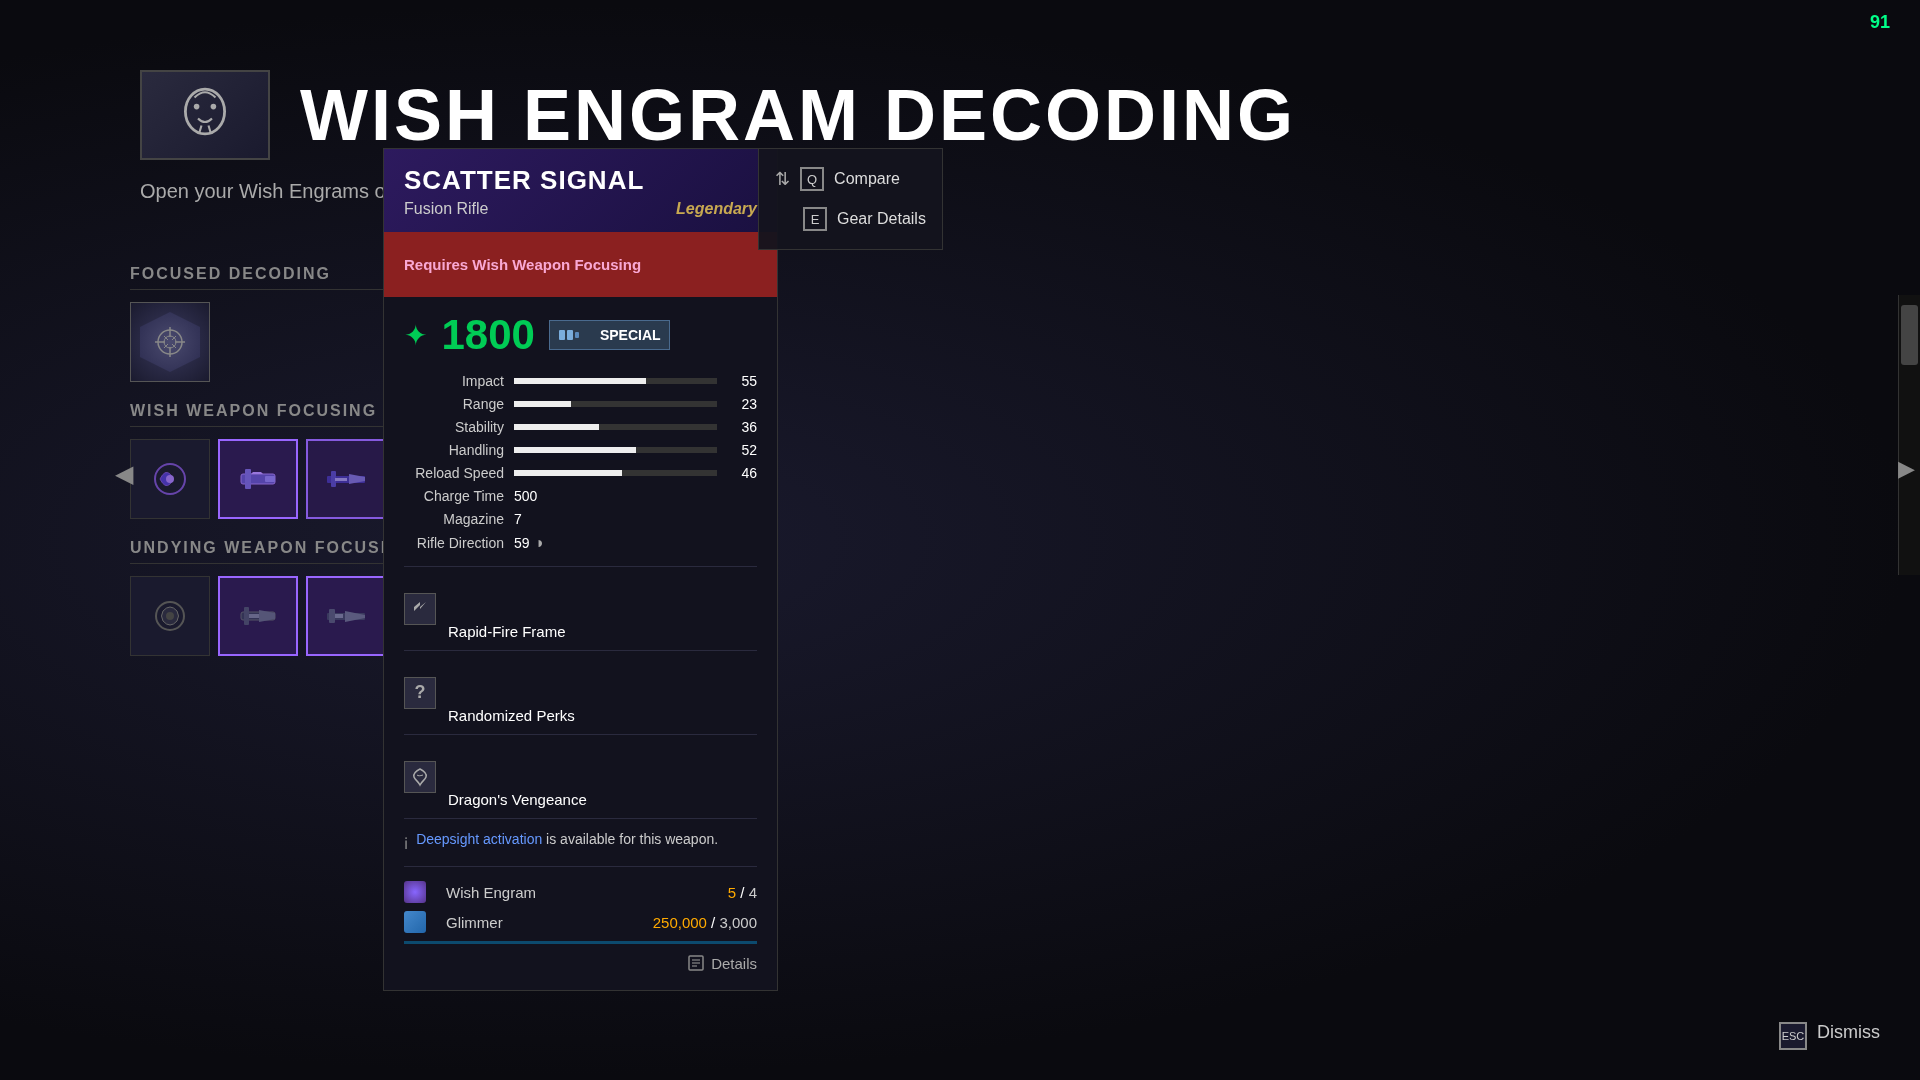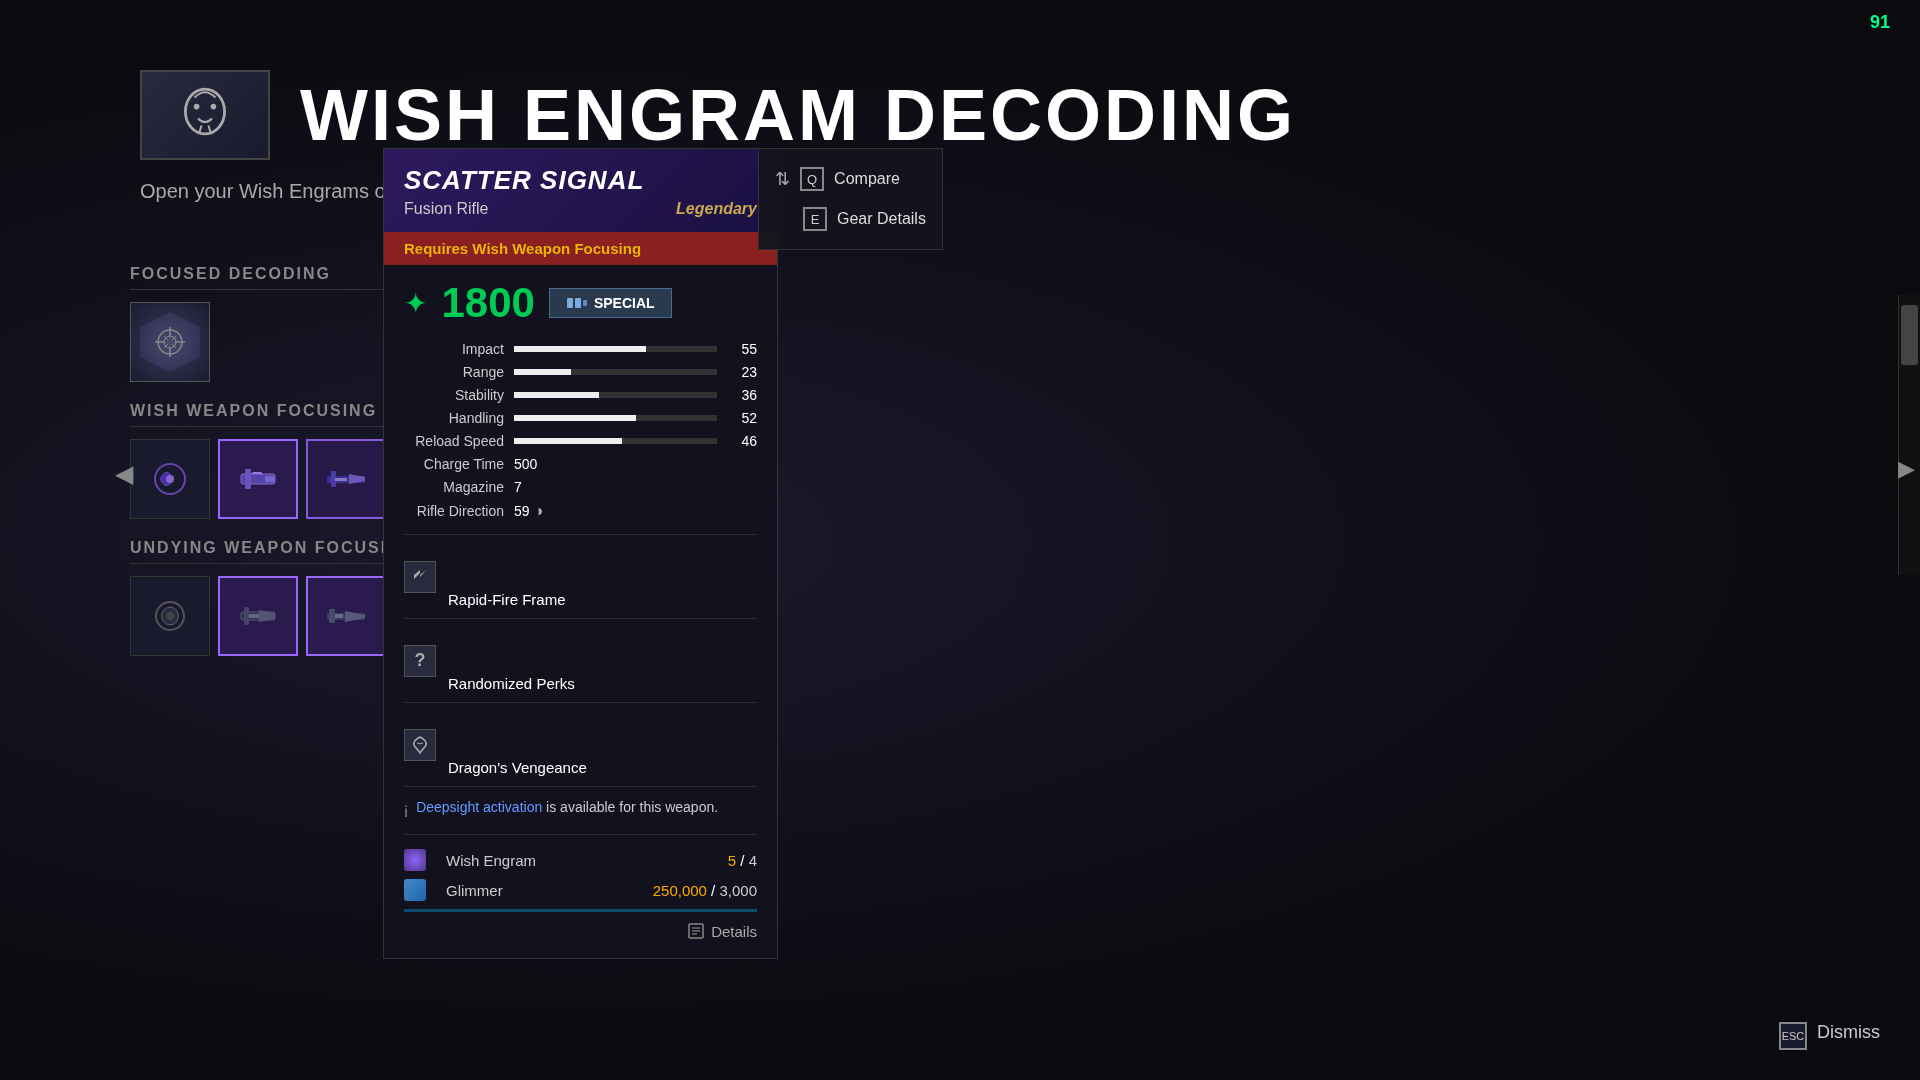--- a/index.html
+++ b/index.html
@@ -171,21 +171,20 @@
       padding: 16px 20px 14px;
       position: relative;
     }
 
     .weapon-name {
       font-size: 26px;
       font-weight: 900;
       color: #fff;
       letter-spacing: 1px;
       text-transform: uppercase;
-      font-style: italic;
     }
 
     .weapon-type-row {
       display: flex;
       justify-content: space-between;
       align-items: center;
       margin-top: 4px;
     }
 
     .weapon-type {
@@ -195,23 +194,23 @@
 
     .weapon-rarity {
       color: #c8a951;
       font-size: 16px;
       font-style: italic;
       font-weight: bold;
     }
 
     .requires-banner {
       background: #8B2020;
-      padding: 8px 20px;
+      padding: 24px 20px;
       font-size: 15px;
-      color: #eab308;
+      color: #f9a8d4;
       font-weight: bold;
     }
 
     .weapon-card-body {
       padding: 14px 20px;
     }
 
     
     .power-row {
       display: flex;
@@ -227,24 +226,24 @@
 
     .power-level {
       font-size: 42px;
       font-weight: 900;
       color: #00cc55;
     }
 
     .ammo-badge {
       background: #2a3a4e;
       border: 1px solid #4a6a8e;
-      padding: 6px 16px;
-      display: flex;
-      align-items: center;
-      gap: 6px;
+      padding: 6px 8px;
+      display: flex;
+      align-items: center;
+      gap: 20px;
       font-size: 14px;
       font-weight: bold;
       color: #fff;
     }
 
     
     .stats-section {
       margin-bottom: 14px;
     }
 

